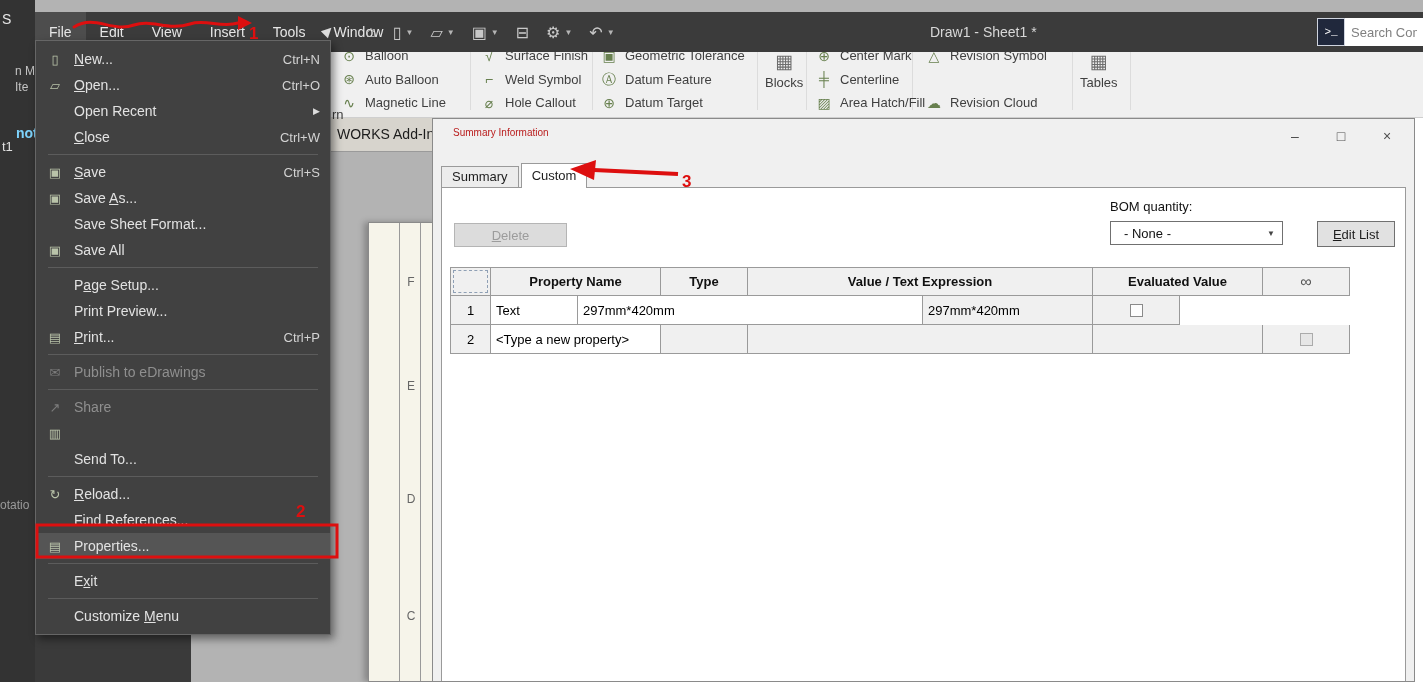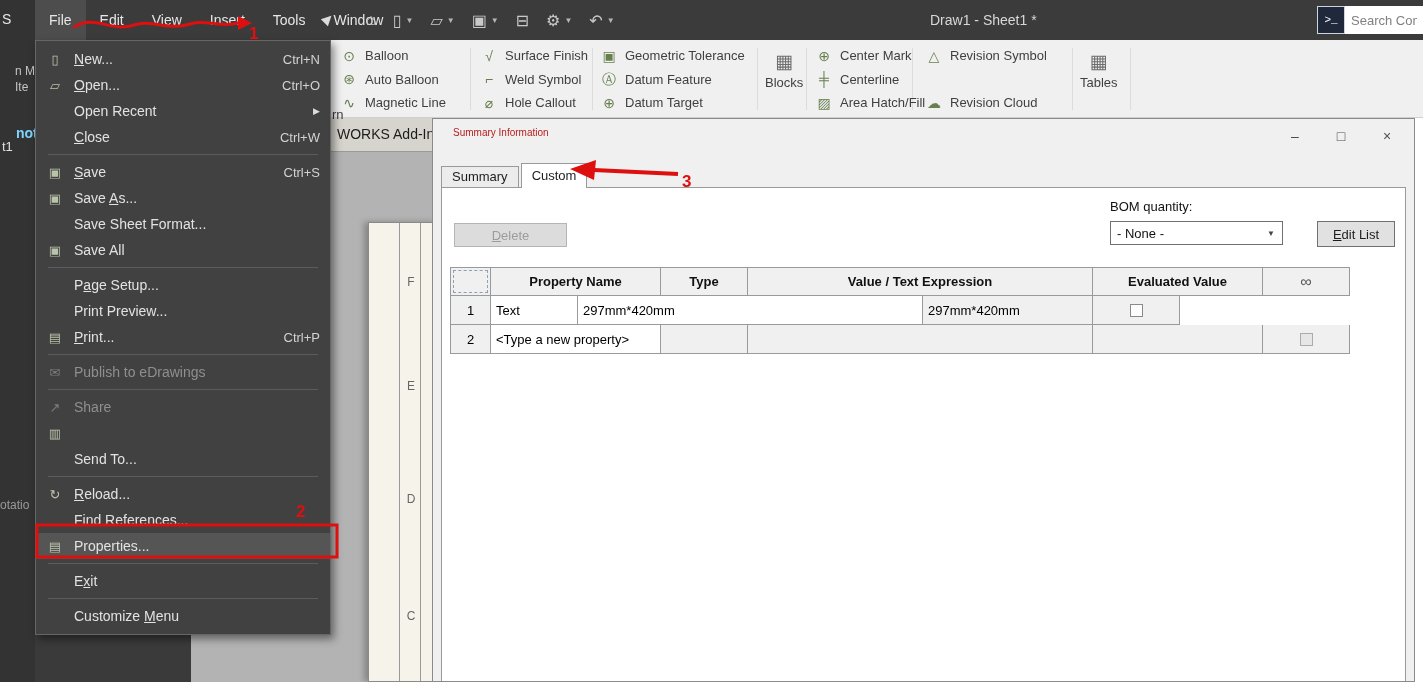--- a/index.html
+++ b/index.html
@@ -20,21 +20,21 @@
   .tsep{position:absolute;top:8px;height:62px;width:1px;background:#dcdcdc}
   .tgroup{position:absolute;top:5px;height:68px;display:flex;flex-direction:column;justify-content:space-between}
   .titem{display:flex;align-items:center;gap:7px;height:21px;font-size:13px;color:#3f3f3f;white-space:nowrap;cursor:default}
   .ticon{width:18px;text-align:center;color:#68804f;font-size:14px;line-height:1}
   .tgroup.big{top:12px;justify-content:flex-start;align-items:center}
   .tgroup.big .titem{flex-direction:column;height:auto;gap:4px}
   .tgroup.big .ticon{font-size:19px;color:#6d6d6d}
   .tfrag{position:absolute;left:332px;top:67px;font-size:13px;color:#3f3f3f}
 
   
-  .titlebar{position:absolute;left:0;top:0;width:100%;height:40px;background:var(--titlebar-bg,#3b3b3b);z-index:30}
+  .titlebar{position:absolute;left:0;top:12px;width:100%;height:40px;background:var(--titlebar-bg,#3b3b3b);z-index:30}
   .menubar{position:absolute;left:35px;top:0;height:40px;display:flex;align-items:stretch}
   .menu-item{padding:0 14px;line-height:40px;font-size:14px;color:#e6e6e6;cursor:default}
   .menu-item.active{background:#4d4d4d}
   .pin{position:absolute;left:322px;top:11px;color:#dcdcdc;font-size:13px;transform:rotate(-45deg)}
   .quick-toolbar{position:absolute;left:362px;top:0;height:40px;display:flex;align-items:center;gap:9px}
   .qicon{display:flex;align-items:center;gap:4px;padding:3px 4px;color:#c9c9c9;font-size:16px;cursor:default}
   .qdd{font-size:8px;color:#b5b5b5}
   .doc-title{position:absolute;left:930px;top:0;line-height:40px;font-size:14px;color:#d8d8d8;white-space:nowrap}
   .search{position:absolute;right:0;top:6px;width:106px;height:28px;display:flex}
   .search-iconbox{width:28px;height:28px;background:var(--search-icon-bg,#20283c);border:1px solid #cfd4df;color:#fff;font-family:"Liberation Mono",monospace;font-size:11px;display:flex;align-items:center;justify-content:center}
@@ -66,21 +66,21 @@
   .dlg-btn{width:46px;height:34px;display:flex;align-items:center;justify-content:center;color:#4f4f4f;font-size:14px;cursor:default}
   .dlg-tabs{position:absolute;left:8px;top:43px;height:25px;display:flex;align-items:flex-end;z-index:2}
   .tab{height:21px;line-height:20px;padding:0 10px;background:#ececec;border:1px solid #9a9a9a;border-bottom:none;font-size:13px;color:#1d1d1d;margin-right:2px;cursor:default}
   .tab.active{height:25px;line-height:24px;background:#fff;margin-bottom:-1px}
   .dlg-content{position:absolute;left:8px;top:68px;right:8px;bottom:0;background:#fff;border:1px solid #9a9a9a;border-bottom:none}
   .btn{position:absolute;font-family:Liberation Sans, sans-serif;font-size:13px;background:#e1e1e1;border:1px solid #9a9a9a;color:#1d1d1d;cursor:default}
   .btn.disabled{background:#dcdcdc;border-color:#b5b5b5;color:#9c9c9c}
   .delete-btn{left:12px;top:35px;width:113px;height:24px}
   .editlist-btn{left:875px;top:33px;width:78px;height:26px;border-color:#707070}
   .bom-label{position:absolute;left:668px;top:11px;font-size:13px;color:#111}
-  .combo{position:absolute;left:668px;top:33px;width:173px;height:24px;background:#fff;border:1px solid #707070;display:flex;align-items:center;font-size:13px;color:#111;padding-left:6px;cursor:default}
+  .combo{position:absolute;left:668px;top:33px;width:173px;height:24px;background:#fff;border:1px solid #707070;display:flex;align-items:center;font-size:13px;color:#111;padding-left:13px;cursor:default}
   .combo-arrow{margin-left:auto;padding:0 7px;font-size:8px;color:#444}
 
   
   .ptable{position:absolute;left:8px;top:79px;border-top:1px solid #9a9a9a;border-left:1px solid #9a9a9a}
   .prow{display:flex}
   .pcell{border-right:1px solid #9a9a9a;border-bottom:1px solid #9a9a9a;height:29px;font-size:13px;display:flex;align-items:center;background:#fff;overflow:hidden;white-space:nowrap}
   .prow.phead .pcell{height:28px;background:#f0f0f0;font-weight:bold;justify-content:center;color:#111}
   .pcell.num{justify-content:center;background:#f0f0f0}
   .pcell.ro{background:#f0f0f0}
   .pcell.txt{padding:0 5px}

